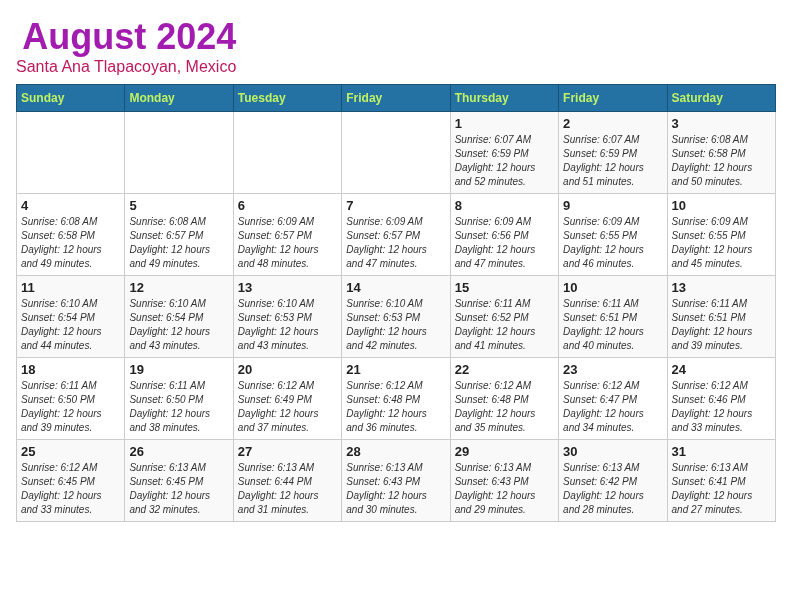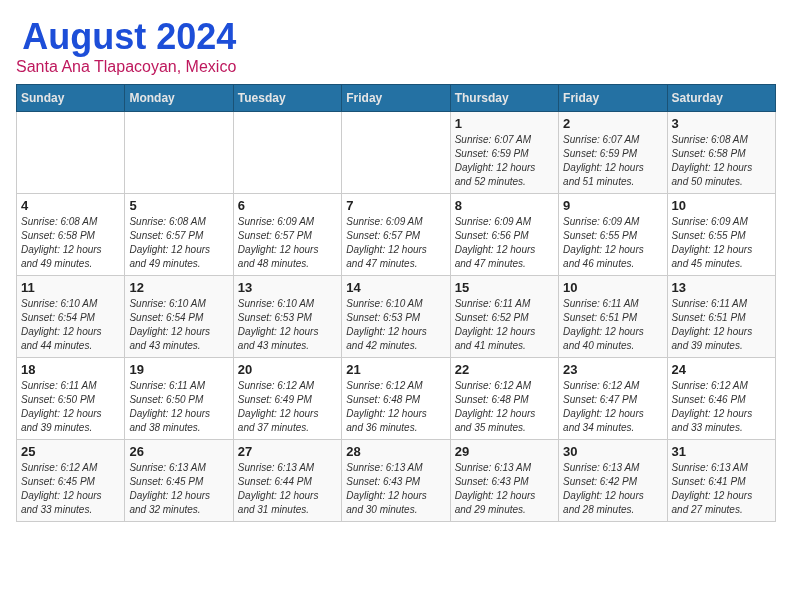--- a/index.html
+++ b/index.html
@@ -30,34 +30,34 @@
     .logo-icon {
       width: 30px;
       height: 30px;
     }
     .title-area {
       text-align: right;
     }
     .main-title {
       font-size: 36px;
       font-weight: bold;
-      color: #1d4ed8;
+      color: #a21caf;
     }
     .subtitle {
       font-size: 16px;
       color: #be185d;
     }
     .calendar {
       width: 100%;
       border-collapse: collapse;
       font-size: 11px;
     }
     .calendar thead tr th {
       background-color: #2471a3;
-      color: #e5e5e5;
+      color: #bef264;
       padding: 6px 4px;
       text-align: left;
       font-size: 12px;
       font-weight: bold;
       border: 1px solid #1a5276;
     }
     .calendar tbody tr td {
       border: 1px solid #ccc;
       vertical-align: top;
       padding: 4px;

